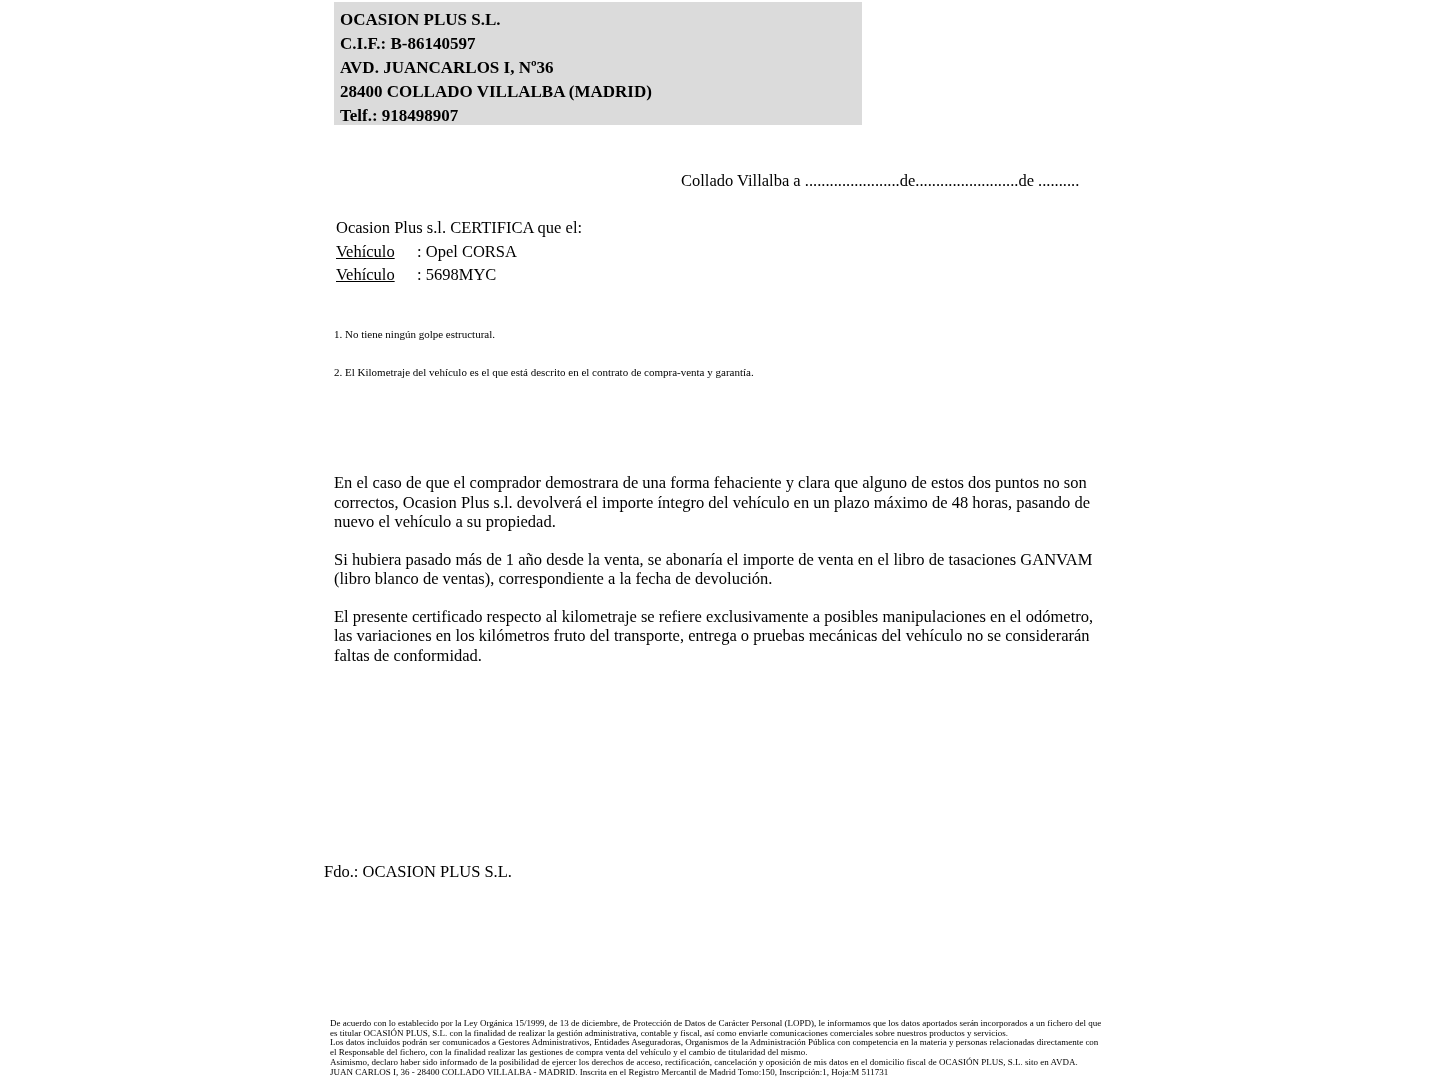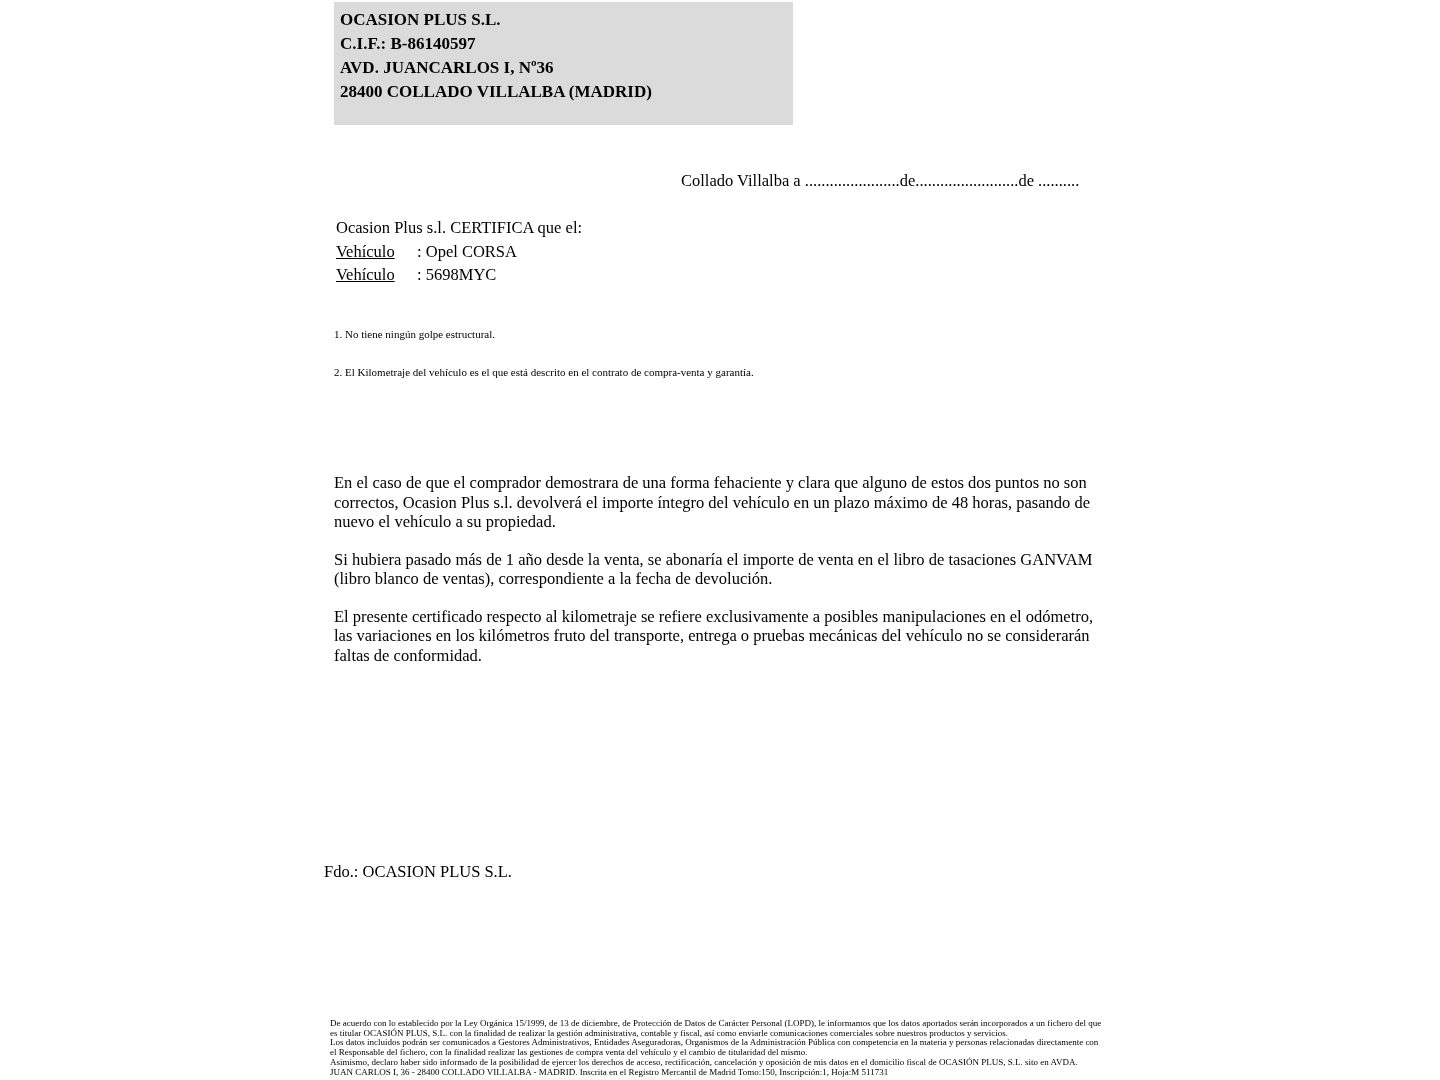--- a/index.html
+++ b/index.html
@@ -14,21 +14,21 @@
   }
   .page {
     position: absolute;
     inset: 0;
     background: #ffffff;
   }
   .letterhead {
     position: absolute;
     left: 334px;
     top: 2px;
-    width: 459px;
+    width: 528px;
     height: 123px;
     background: #dbdbdb;
     padding: 6px 24px 0 6px;
   }
   .letterhead .lh-line {
     font-weight: bold;
     font-size: 17px;
     line-height: 24px;
     white-space: nowrap;
   }
@@ -86,20 +86,21 @@
 </head>
 <body>
 
 <div class="page">
 
   <div class="letterhead">
     <div class="lh-line">OCASION PLUS S.L.</div>
     <div class="lh-line">C.I.F.: B-86140597</div>
     <div class="lh-line">AVD. JUANCARLOS I, Nº36</div>
     <div class="lh-line">28400 COLLADO VILLALBA (MADRID)</div>
+    <div class="lh-line">Telf.: 918498907</div>
   </div>
 
   <div class="date-line">Collado Villalba a .......................de.........................de ..........</div>
 
   <div class="cert-block">
     <div>Ocasion Plus s.l. CERTIFICA que el:</div>
     <div class="kv-line">
       <span class="kv-label"><span class="u">Vehículo</span></span>
       <span>: Opel CORSA</span>
     </div>

